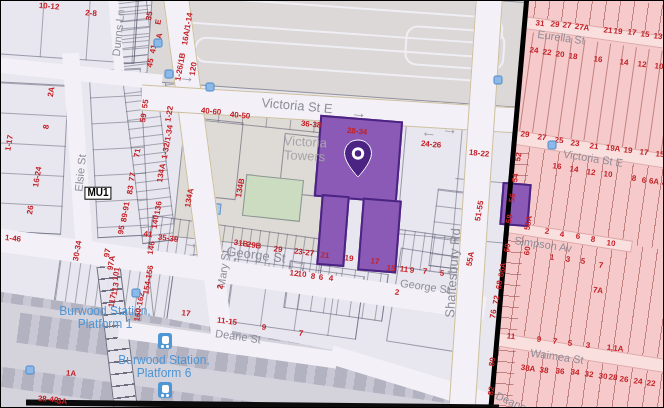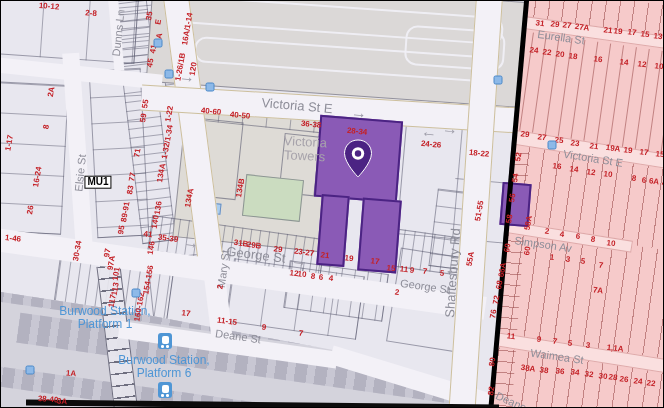--- a/index.html
+++ b/index.html
@@ -142,21 +142,21 @@
       <span class="lbl st" style="left: 560px; top: 37px; transform: translate(-50%, -50%) rotate(8deg);">Eurella St</span>
       <span class="lbl st" style="left: 592px; top: 158px; transform: translate(-50%, -50%) rotate(9deg);">Victoria St E</span>
       <span class="lbl st" style="left: 542px; top: 244px; transform: translate(-50%, -50%) rotate(8deg);">Simpson Av</span>
       <span class="lbl st" style="left: 556px; top: 356px; transform: translate(-50%, -50%) rotate(8deg);">Waimea St</span>
       <span class="lbl place" style="left: 304px; top: 148px; transform: translate(-50%, -50%) rotate(3deg);">Victoria
 Towers</span>
       <span class="lbl station" style="left: 104px; top: 317px; transform: translate(-50%, -50%) rotate(0deg);">Burwood Station,
 Platform 1</span>
       <span class="lbl station" style="left: 163px; top: 366px; transform: translate(-50%, -50%) rotate(0deg);">Burwood Station,
 Platform 6</span>
-      <span class="lbl zone" style="left: 97px; top: 181px; transform: translate(-50%, -50%) rotate(0deg);">MU1</span>
+      <span class="lbl zone" style="left: 97px; top: 192px; transform: translate(-50%, -50%) rotate(0deg);">MU1</span>
       <span class="lbl lot" style="left: 48px; top: 6px; transform: translate(-50%, -50%) rotate(4deg);">10-12</span>
       <span class="lbl lot" style="left: 90px; top: 13px; transform: translate(-50%, -50%) rotate(4deg);">2-8</span>
       <span class="lbl lot" style="left: 51px; top: 91px; transform: translate(-50%, -50%) rotate(-80deg);">2A</span>
       <span class="lbl lot" style="left: 46px; top: 126px; transform: translate(-50%, -50%) rotate(-80deg);">8</span>
       <span class="lbl lot" style="left: 9px; top: 142px; transform: translate(-50%, -50%) rotate(-80deg);">1-17</span>
       <span class="lbl lot" style="left: 37px; top: 176px; transform: translate(-50%, -50%) rotate(-80deg);">16-24</span>
       <span class="lbl lot" style="left: 30px; top: 209px; transform: translate(-50%, -50%) rotate(-80deg);">26</span>
       <span class="lbl lot" style="left: 12px; top: 238px; transform: translate(-50%, -50%) rotate(6deg);">1-46</span>
       <span class="lbl lot" style="left: 149px; top: 15px; transform: translate(-50%, -50%) rotate(-80deg);">35</span>
       <span class="lbl lot" style="left: 158px; top: 21px; transform: translate(-50%, -50%) rotate(-80deg);">E</span>

